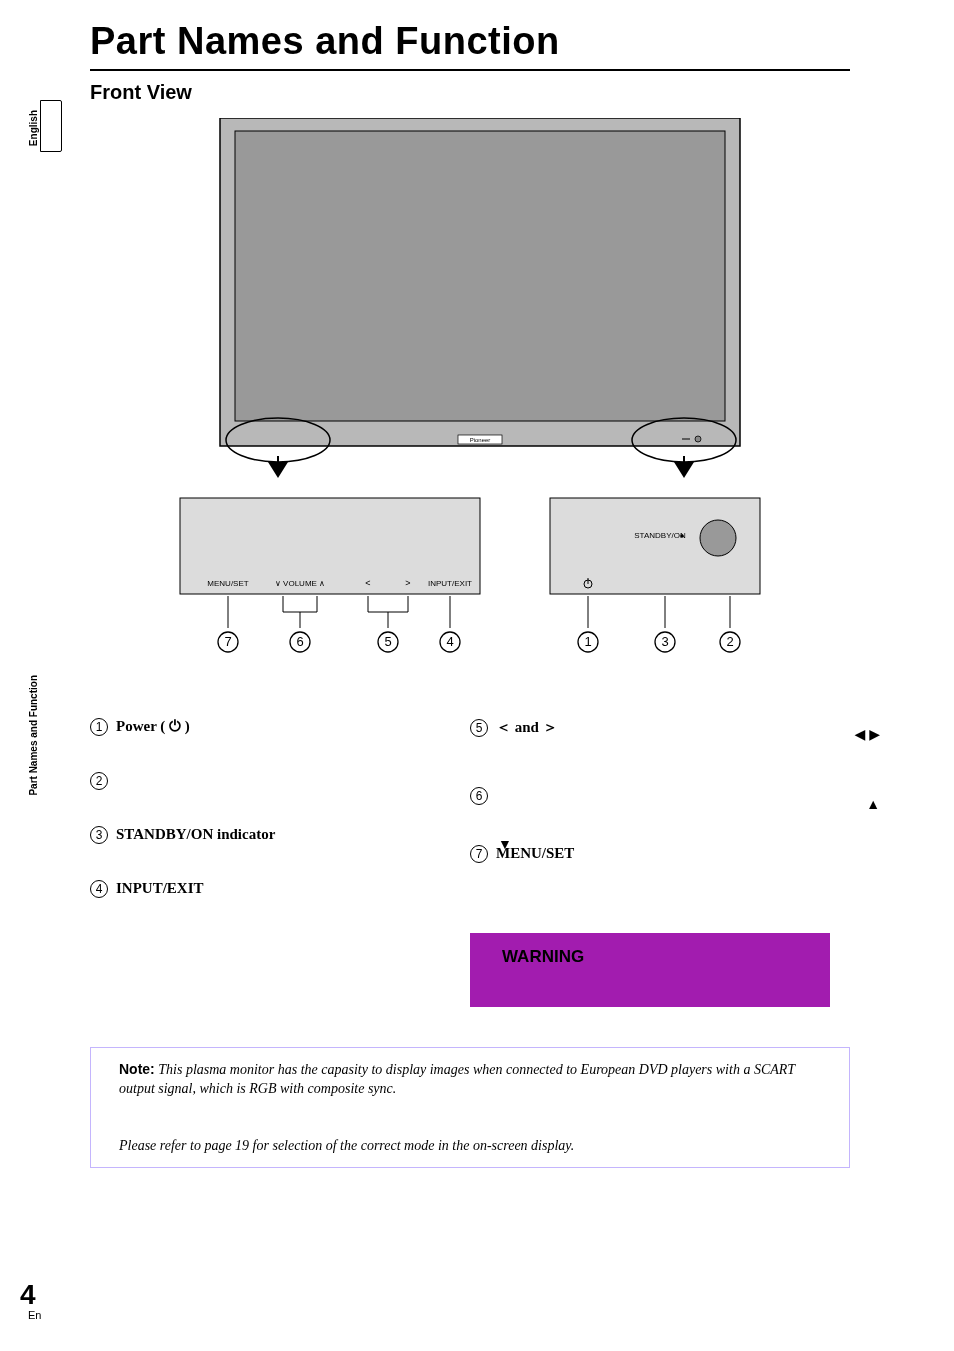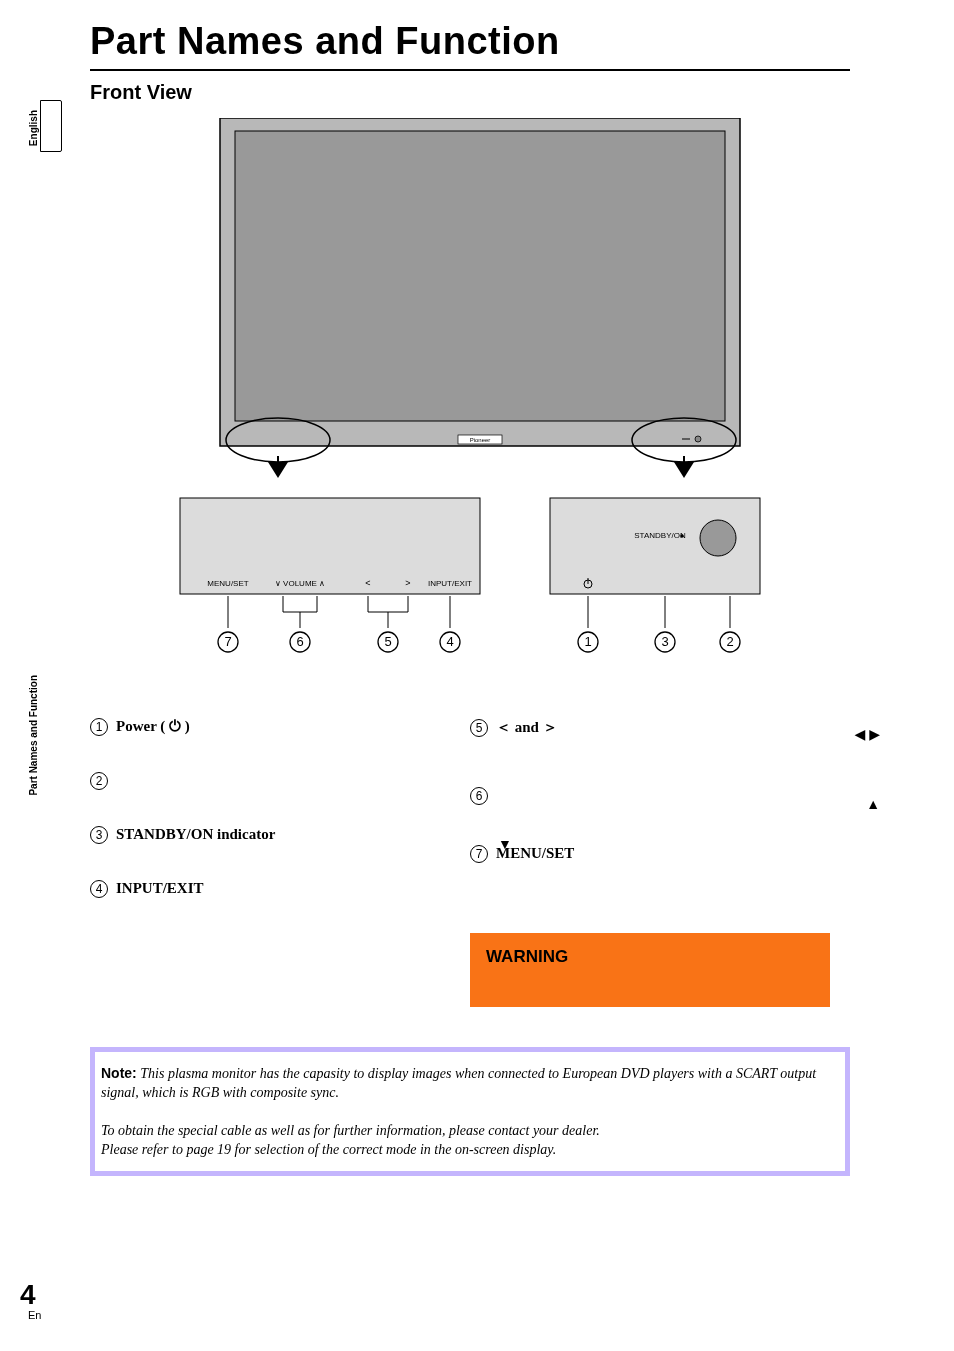--- a/index.html
+++ b/index.html
@@ -91,32 +91,32 @@
     border: 1.2px solid #000;
     border-radius: 50%;
     text-align: center;
     line-height: 16px;
     font-size: 12px;
     font-family: Arial, sans-serif;
     flex: 0 0 auto;
   }
   .item .label { font-weight: bold; flex:1; }
   .warning-box {
-    background: #f97316;
-    padding: 14px 16px 40px 16px;
+    background: #a21caf;
+    padding: 14px 16px 40px 32px;
     margin-top: 20px;
   }
   .warning-box h3 {
     font-family: Arial, "Arial Black", sans-serif;
     font-weight: 900;
     font-size: 17px;
   }
   .note-box {
-    border: 5px solid #c4b5fd;
-    padding: 12px 6px;
+    border: 1px solid #c4b5fd;
+    padding: 12px 28px;
     margin-top: 40px;
     font-style: italic;
     font-size: 14px;
     line-height: 1.35;
   }
   .note-box .note-label {
     font-family: Arial, "Arial Black", sans-serif;
     font-weight: 900;
     font-style: normal;
     font-size: 14px;
@@ -258,21 +258,21 @@
       <div class="warning-box" style="margin-top:70px;">
         <h3>WARNING</h3>
       </div>
     </div>
   </div>
 
   <div class="note-box">
     <span class="note-label">Note:</span>
     <span>This plasma monitor has the capasity to display images when connected to European DVD players with a SCART output signal, which is RGB with composite sync.</span><br>
     <br>
-    <span>To obtain the special cable as well as for further information, please contact your dealer.</span><br>
+    <br>
     <span>Please refer to page 19 for selection of the correct mode in the on-screen display.</span>
   </div>
 </div>
 
 <div class="pagenum">
   <span class="n">4</span>
   <span class="lang">En</span>
 </div>
 
 </body></html>

